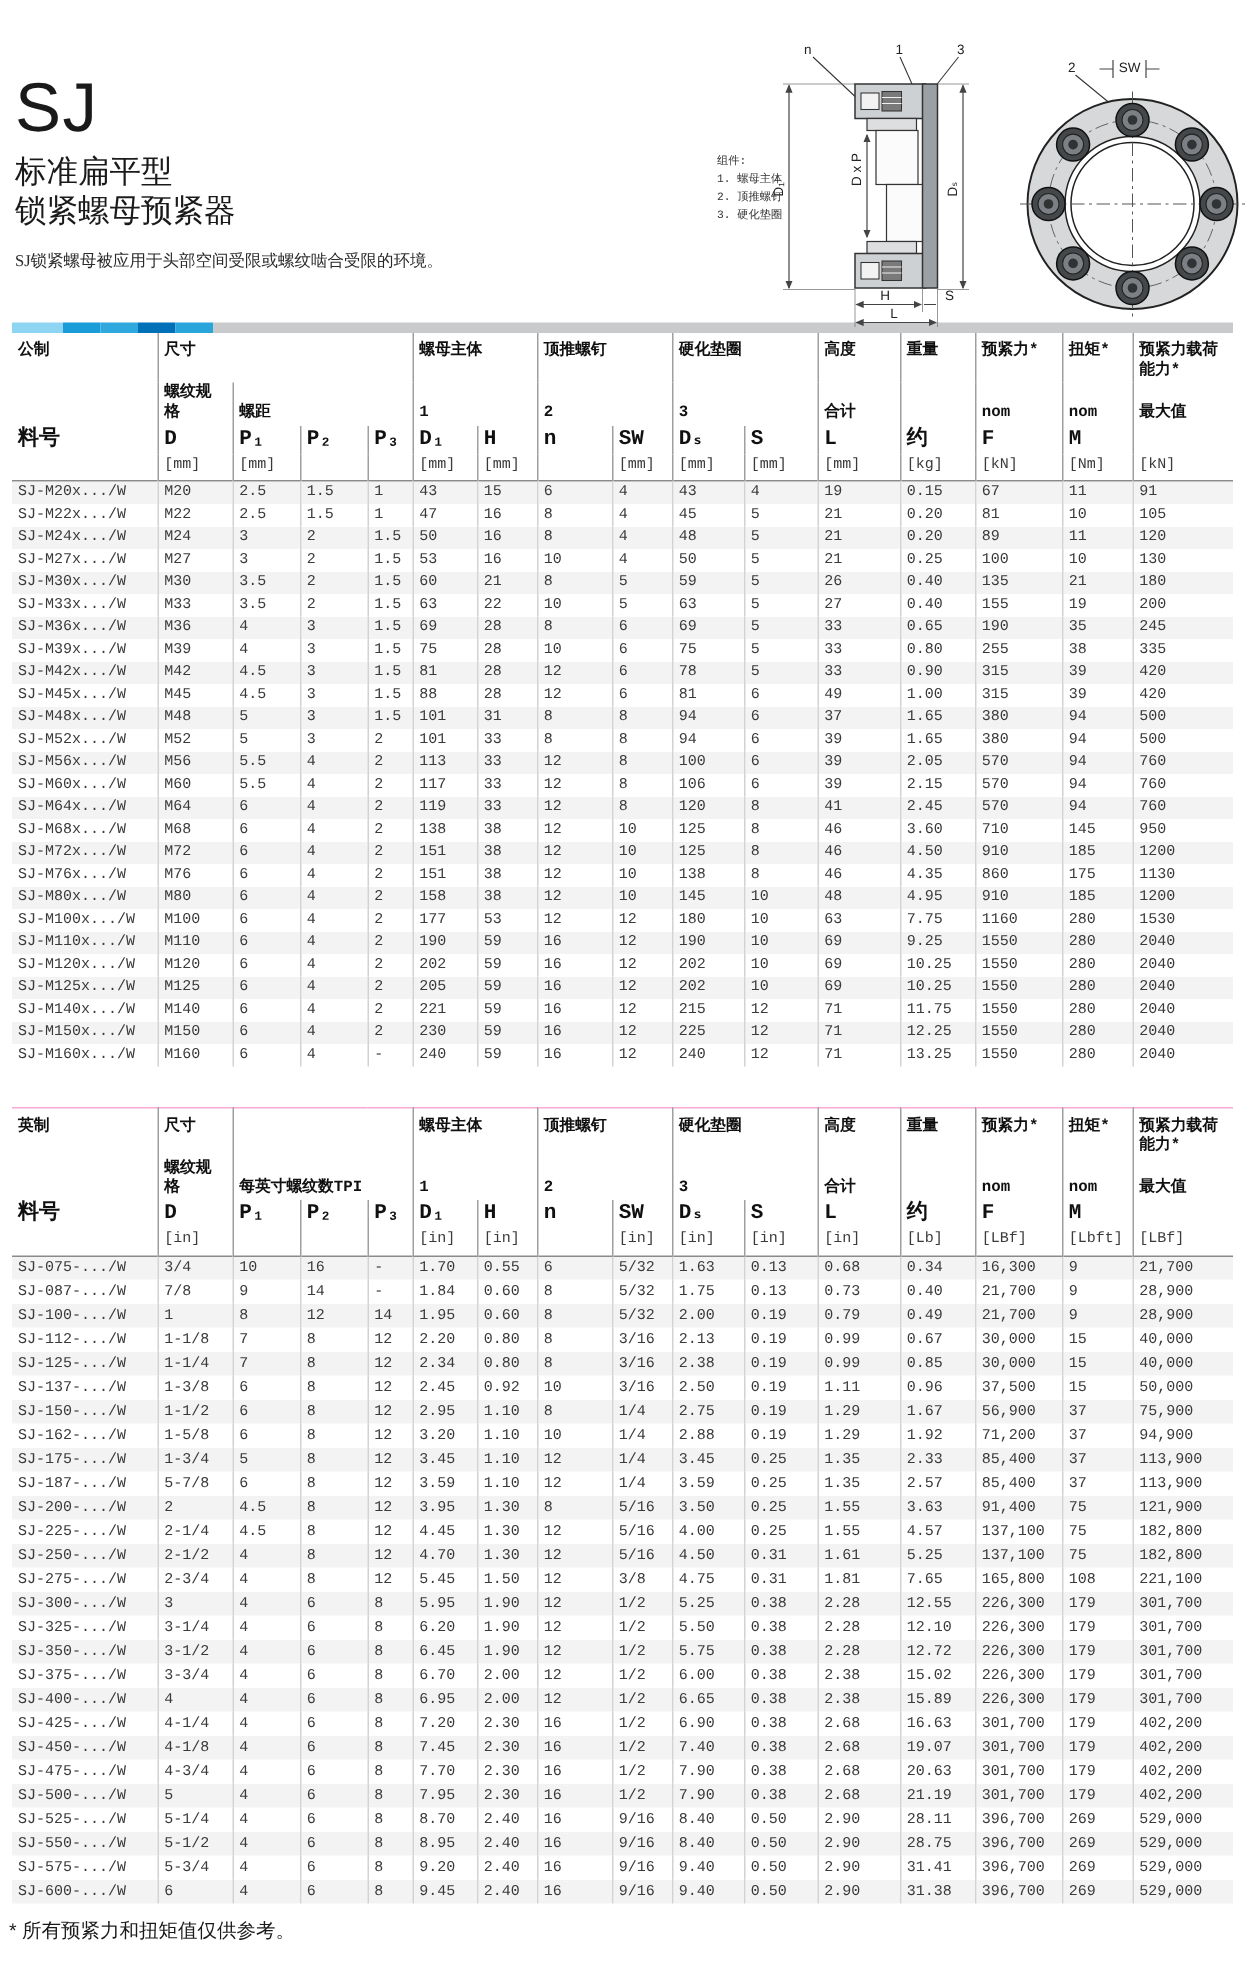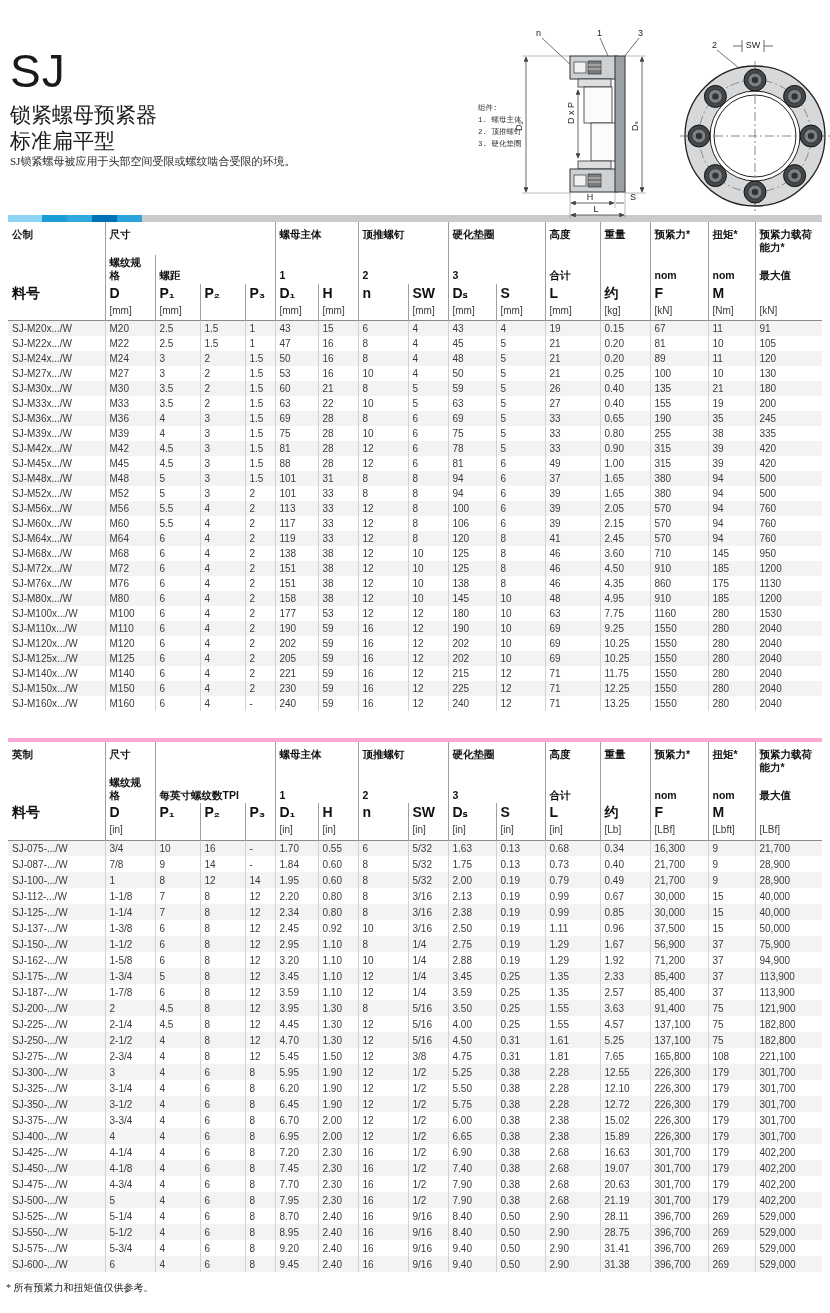--- a/index.html
+++ b/index.html
@@ -6,68 +6,68 @@
   body{
     width:830px;height:1313px;background:#fff;overflow:hidden;
     font-family:"Liberation Sans","DejaVu Sans",sans-serif;color:#222;
     position:relative;
   }
   
   .page-head{position:relative;height:215px;}
   .title-block{position:absolute;left:10px;top:48px;}
   .product-code{font-size:46px;font-weight:400;letter-spacing:1px;color:#1a1a1a;line-height:1;}
   .subtitle{font-size:21px;color:#1a1a1a;line-height:26px;margin-top:8px;}
-  .descr{font-size:11px;color:#2a2a2a;font-family:"Liberation Serif","DejaVu Serif",serif;}
+  .descr{font-size:11px;color:#2a2a2a;margin-top:12px;font-family:"Liberation Serif","DejaVu Serif",serif;}
   .drawings{position:absolute;top:26px;right:0;width:366px;height:185px;}
   .legend{position:absolute;left:14px;top:76px;font-size:7.5px;line-height:1.6;color:#333;font-family:Liberation Mono, monospace;}
   .svg1{position:absolute;left:48px;top:0;}
   .svg2{position:absolute;left:214px;top:12px;}
   svg text{font-family:"Liberation Sans","DejaVu Sans",sans-serif;font-size:9px;fill:#222;}
   svg .dim{stroke:#444;stroke-width:.8;}
   svg .ext{stroke:#777;stroke-width:.5;}
   svg .ldr{stroke:#333;stroke-width:.7;}
   
   .bar{display:flex;height:7px;margin:0 8px;}
   .bar span{width:25px;height:7px;}
   .bar span:first-child{width:34px;}
   .bar span.fill{flex:1;}
   
-  table.dtable{width:814px;margin:0 8px;border-collapse:collapse;table-layout:fixed;font-size:10px;color:#3a3a3a;}
+  table.dtable{width:814px;margin:0 8px;border-collapse:collapse;table-layout:fixed;font-size:10px;color:#3a3a3a;font-family:Liberation Mono, monospace;}
   table.dtable thead{border-bottom:1px solid #8a8a8a;}
   table.dtable th{font-weight:bold;color:#101010;text-align:left;padding:1px 4px;vertical-align:bottom;line-height:1.25;font-size:10.5px;overflow:hidden;}
   table.dtable thead tr:first-child th{vertical-align:top;padding-top:6px;height:24px;}
   table.dtable thead tr:nth-child(2) th{height:15px;}
   table.dtable thead tr:nth-child(3) th{height:14px;font-size:14px;}
   table.dtable thead tr:last-child th{font-weight:normal;color:#3a3a3a;font-size:10px;height:13px;padding-bottom:3px;}
   table.dtable td{padding:0 4px;line-height:1.1;white-space:nowrap;overflow:hidden;}
   #metric-table tbody tr{height:15px;margin-left:20px;}
   #imperial-table tbody tr{height:16px;}
   table.dtable tbody tr:nth-child(odd){background:#f3f3f3;}
   th.sep{border-left:1px solid #9f9f9f;}
   td.sep{border-left:1px solid #d2d2d2;}
   th.ctr{text-align:center;}
-  #imperial-table{border-top:4px solid #f9a8d4;margin-top:27px;}
+  #imperial-table{border-top:1px solid #f9a8d4;margin-top:27px;}
   
   col.c0{width:97px;} col.c1{width:50px;} col.c2{width:45px;} col.c3{width:45px;}
   col.c4{width:30px;} col.c5{width:43px;} col.c6{width:40px;} col.c7{width:50px;}
   col.c8{width:40px;} col.c9{width:48px;} col.c10{width:49px;} col.c11{width:55px;}
   col.c12{width:50px;} col.c13{width:58px;} col.c14{width:47px;} col.c15{width:67px;}
   
-  .footnotes{margin:9px 10px 0 6px;font-family:Liberation Serif, serif;font-size:10px;line-height:1.35;color:#1a1a1a;}
+  .footnotes{margin:9px 10px 0 6px;font-family:Liberation Sans, sans-serif;font-size:13px;line-height:1.35;color:#1a1a1a;}
   .footnotes div:nth-child(n+2){padding-left:5px;}
 </style>
 </head>
 <body>
 
 <div class="page-head">
   <div class="title-block">
     <div class="product-code">SJ</div>
     <div class="subtitle">
+      <div>标准扁平型</div>
       <div>锁紧螺母预紧器</div>
-      <div>标准扁平型</div>
     </div>
     <div class="descr">SJ锁紧螺母被应用于头部空间受限或螺纹啮合受限的环境。</div>
   </div>
 
   <div class="drawings">
     <div class="legend">
       <div>组件:</div>
       <div>1. 螺母主体</div>
       <div>2. 顶推螺钉</div>
       <div>3. 硬化垫圈</div>
@@ -1002,21 +1002,21 @@
         <td class="sep">3.45</td>
         <td class="sep">0.25</td>
         <td class="sep">1.35</td>
         <td class="sep">2.33</td>
         <td class="sep">85,400</td>
         <td class="sep">37</td>
         <td class="sep">113,900</td>
       </tr>
       <tr>
         <td>SJ-187-.../W</td>
-        <td class="sep">1-7/8</td>
+        <td class="sep">5-7/8</td>
         <td class="sep">6</td>
         <td class="sep">8</td>
         <td class="sep">12</td>
         <td class="sep">3.59</td>
         <td class="sep">1.10</td>
         <td class="sep">12</td>
         <td class="sep">1/4</td>
         <td class="sep">3.59</td>
         <td class="sep">0.25</td>
         <td class="sep">1.35</td>

